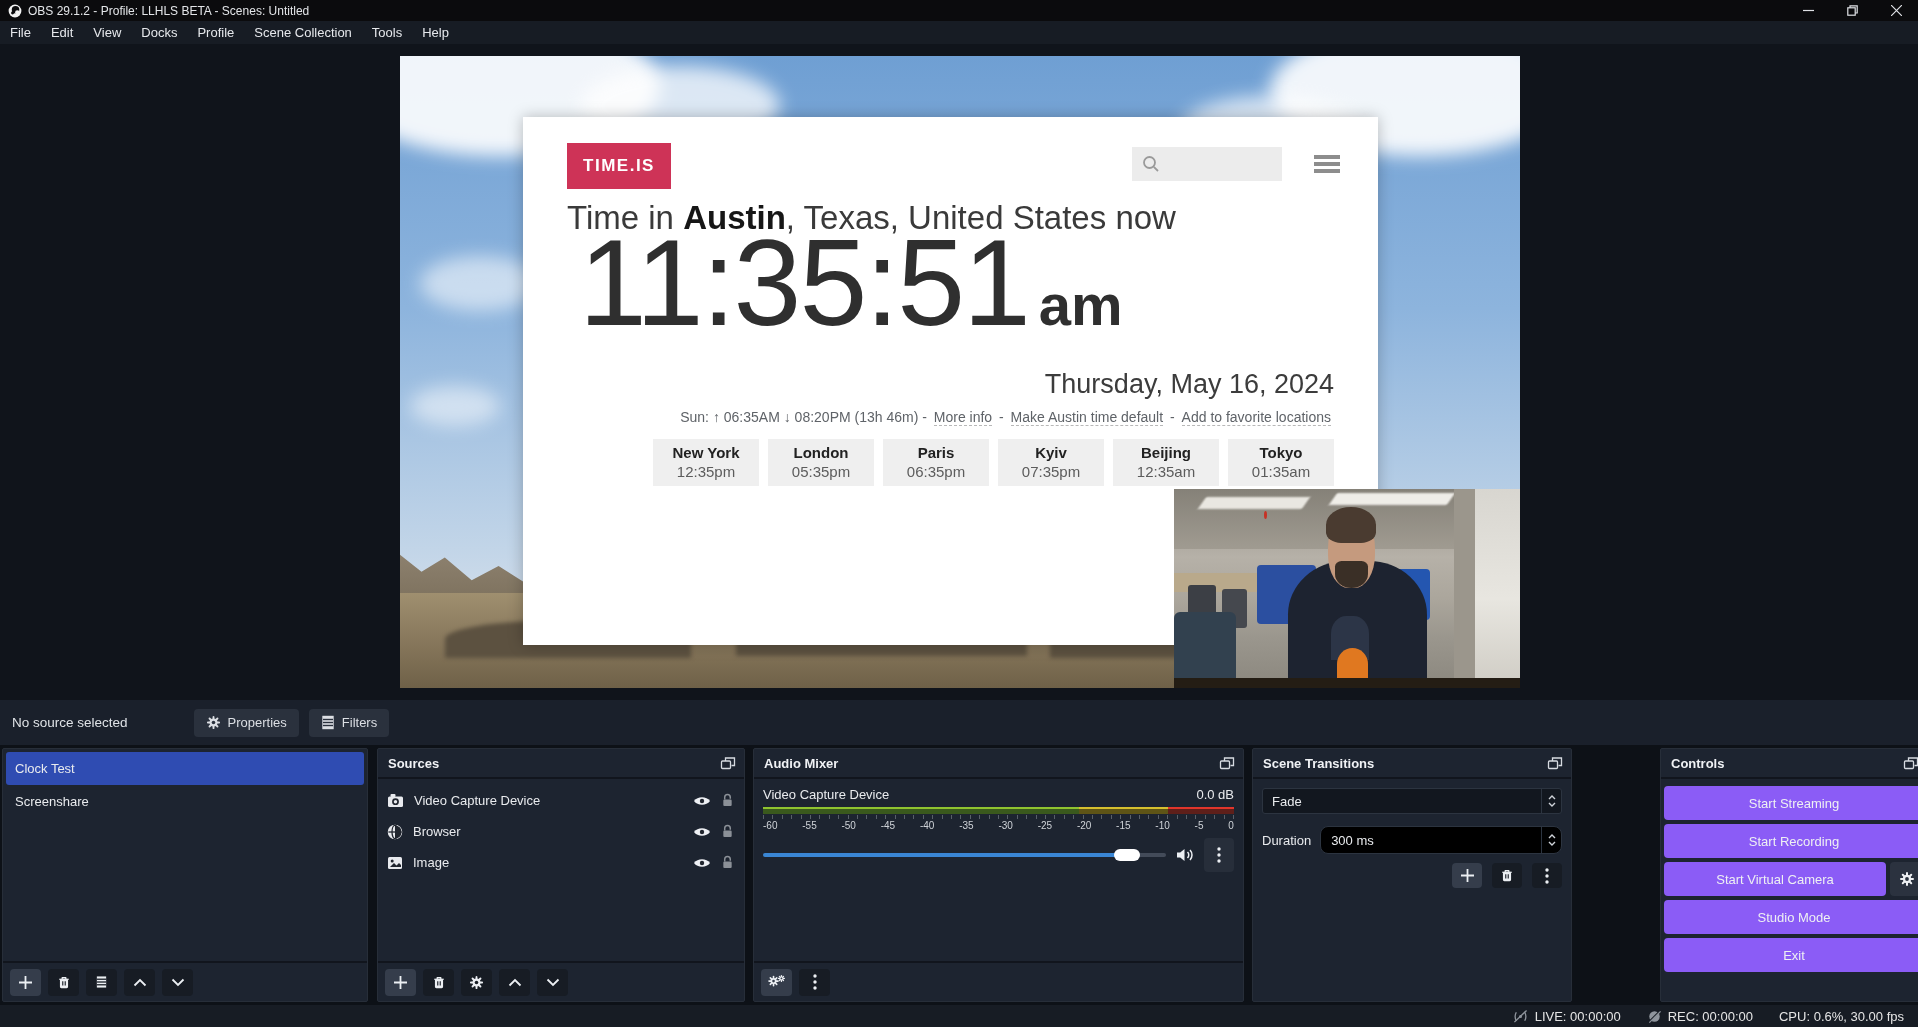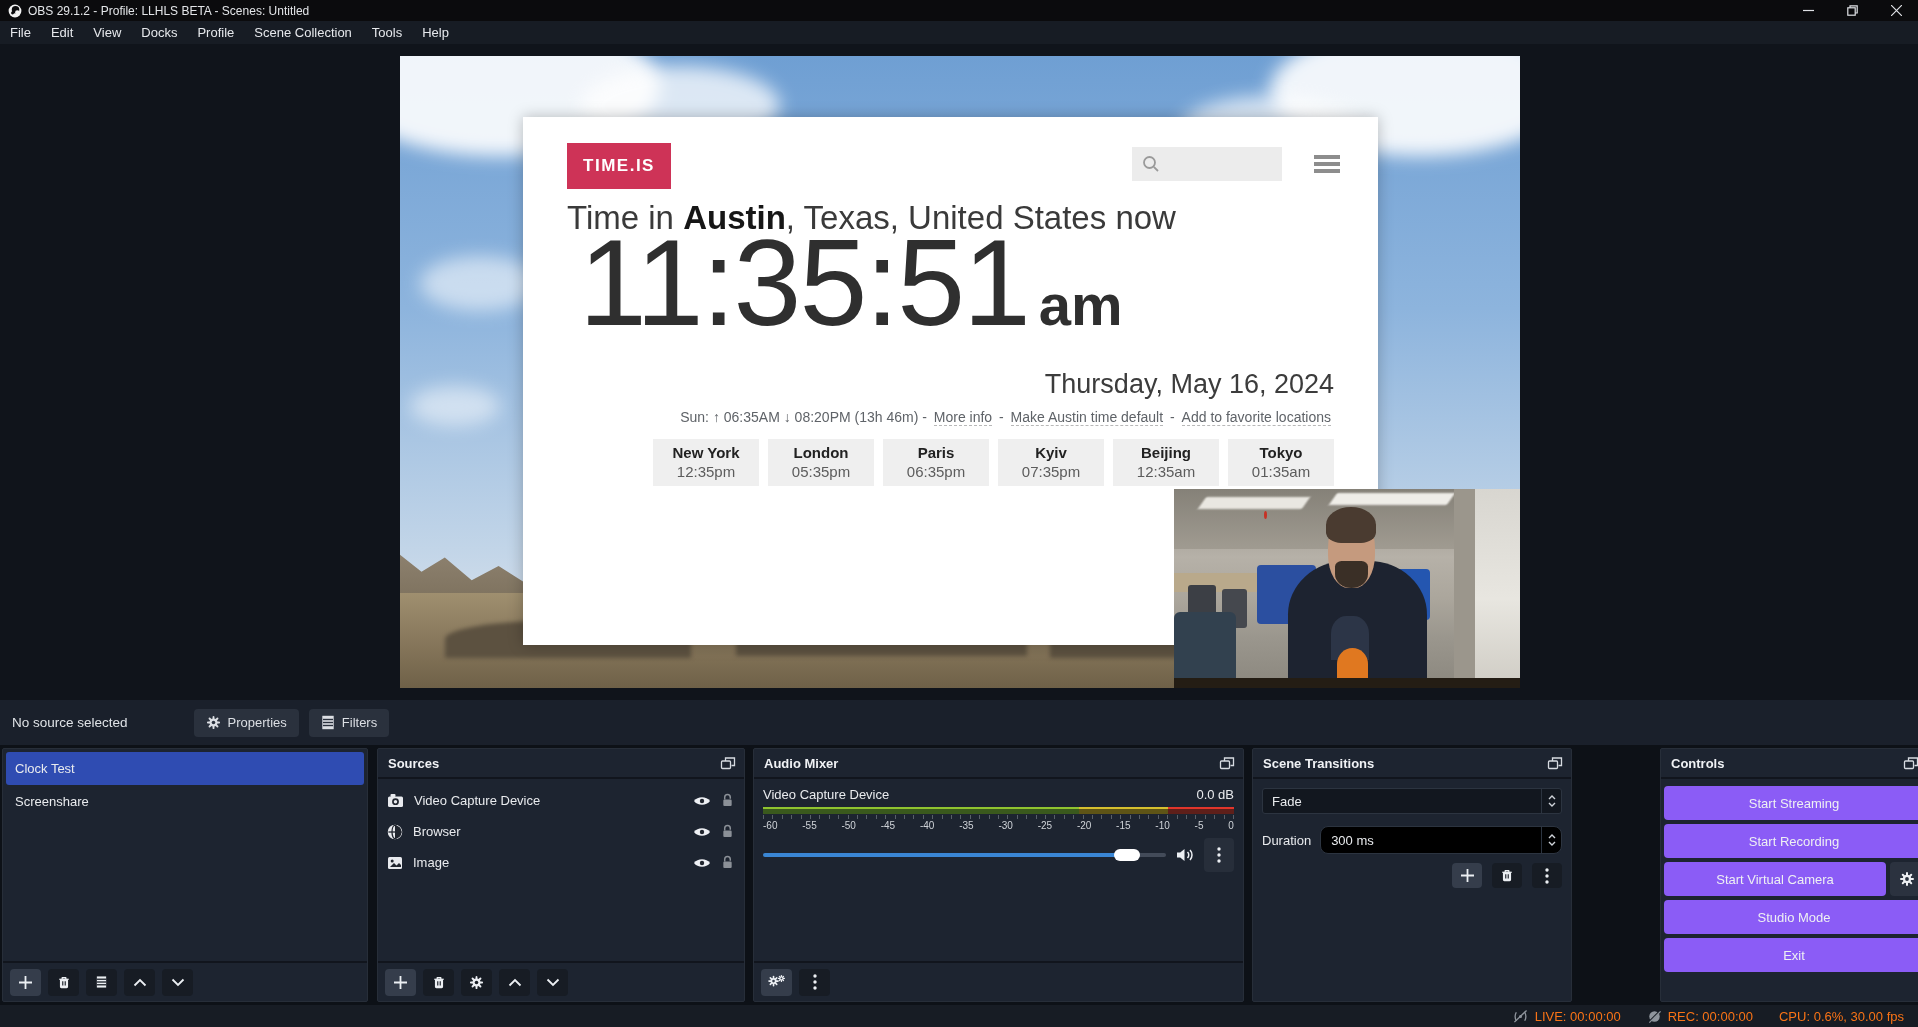--- a/index.html
+++ b/index.html
@@ -138,21 +138,21 @@
   .ctl-btn { height:34px; background:#8b5cf6; border-radius:4px; margin-bottom:4px;
     display:flex; align-items:center; justify-content:center; font-size:13px; color:#eef0f3; }
   #vc-row { display:flex; gap:4px; margin-bottom:4px; }
   #vc-row .ctl-btn { flex:1; margin-bottom:0; }
   #vc-gear { width:34px; height:34px; background:#2b323f; border-radius:4px;
     display:flex; align-items:center; justify-content:center; color:#eef0f3; }
 
   
   #statusbar { position:absolute; left:0; top:1005px; width:1918px; height:22px; background:#171c24;
     display:flex; align-items:center; justify-content:flex-end; gap:26px; padding-right:14px;
-    color:#f97316; font-size:13px; }
+    color:#e5e5e5; font-size:13px; }
   .st-group { display:flex; align-items:center; gap:6px; }
   .st-group svg { color:#8f959d; }
 
   svg { display:block; }
 </style>
 </head>
 <body>
 
 <div id="root">
 

